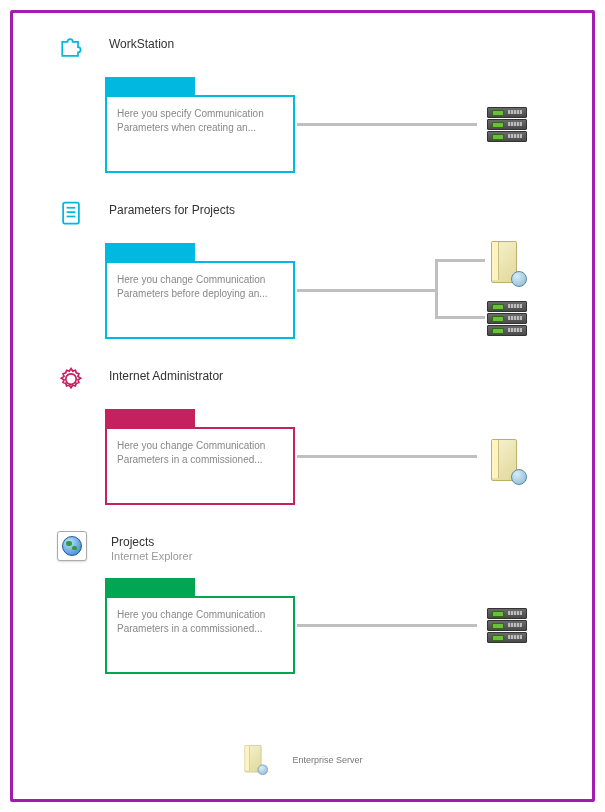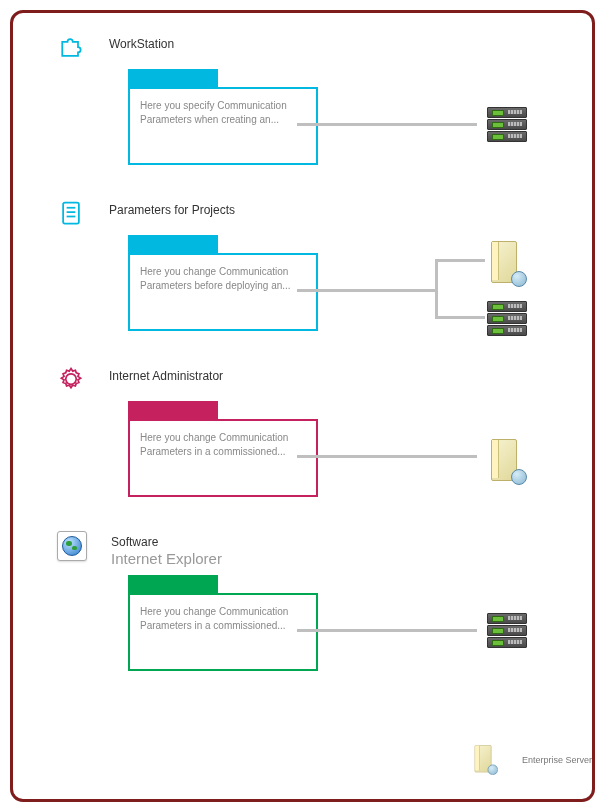--- a/index.html
+++ b/index.html
@@ -6,22 +6,22 @@
     margin: 0;
     padding: 0;
     font-family: Arial, Helvetica, sans-serif;
     background: #fff;
   }
   .frame {
     box-sizing: border-box;
     margin: 10px;
     width: 585px;
     height: 792px;
-    border: 3px solid #7f1d1d;
-    border-radius: 13px;
+    border: 3px solid #a21caf;
+    border-radius: 2px;
     padding: 20px 24px 10px 24px;
     position: relative;
   }
   .section {
     position: relative;
     margin-bottom: 20px;
   }
   .sec-head {
     display: flex;
     align-items: flex-start;
@@ -32,34 +32,33 @@
   .sec-head .icon {
     flex: 0 0 28px;
     height: 28px;
   }
   .sec-title {
     font-size: 12px;
     color: #333;
     margin-top: 4px;
   }
   .sec-sub {
-    font-size: 15px;
+    font-size: 11px;
     color: #999;
     margin-top: 1px;
   }
   .body-row {
     position: relative;
     height: 110px;
   }
   .folder {
     position: absolute;
     left: 68px;
-    top: 0;
+    top: 8px;
     width: 190px;
-    margin-left: 23px;
   }
   .folder-tab {
     width: 90px;
     height: 18px;
   }
   .folder-body {
     width: 190px;
     height: 78px;
     box-sizing: border-box;
     background: #fff;
@@ -154,21 +153,21 @@
     content:""; position:absolute; background:#2e9e3a; border-radius:40%;
   }
   .globe-ico .g::before { left:3px; top:4px; width:6px; height:5px; }
   .globe-ico .g::after  { left:9px; top:9px; width:5px; height:4px; }
 
   
   .legend {
     position: absolute;
     left: 0; right: 0; bottom: 16px;
     display: flex;
-    justify-content: flex-end;
+    justify-content: center;
     gap: 40px;
     align-items: center;
   }
   .legend .item { display:flex; align-items:center; gap:10px; }
   .legend .rack, .legend .tower { transform: scale(0.65); transform-origin: left center; }
   .legend-label { font-size: 9px; color:#777; }
 </style>
 </head>
 <body>
 
@@ -274,21 +273,21 @@
         </div>
       </div>
       <div class="section">
         <div class="sec-head">
     <div class="icon">
             <div class="globe-ico">
               <div class="g"></div>
             </div>
           </div>
     <div>
-      <div class="sec-title">Software</div>
+      <div class="sec-title">Projects</div>
       <div class="sec-sub">Internet Explorer</div>
     </div>
         </div>
         <div class="body-row">
     <div class="folder c-green">
       <div class="folder-tab"></div>
       <div class="folder-body">
         <div class="folder-text">Here you change Communication Parameters in a commissioned...</div>
       </div>
     </div>

